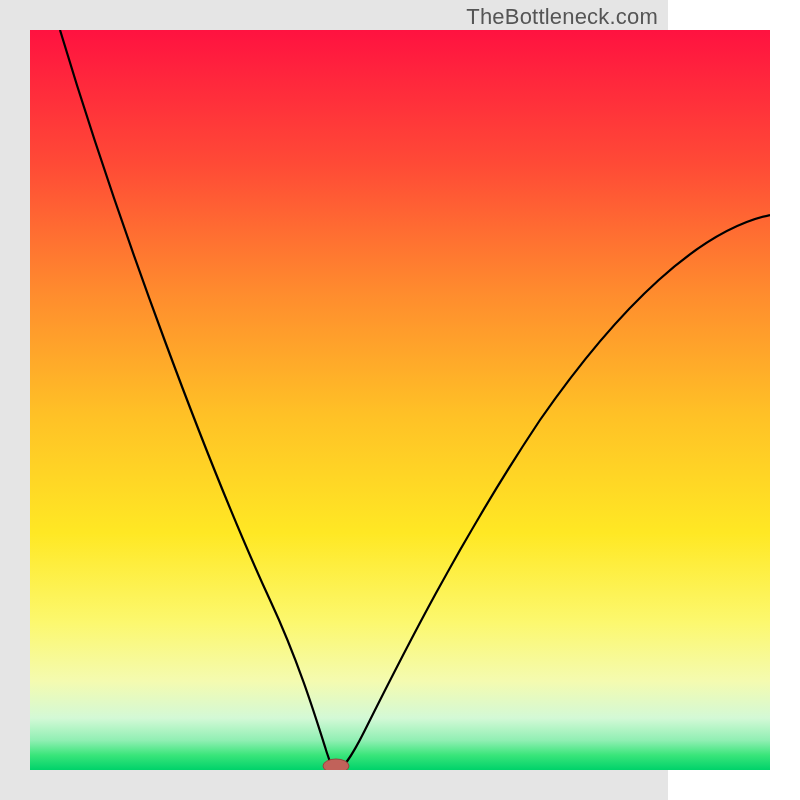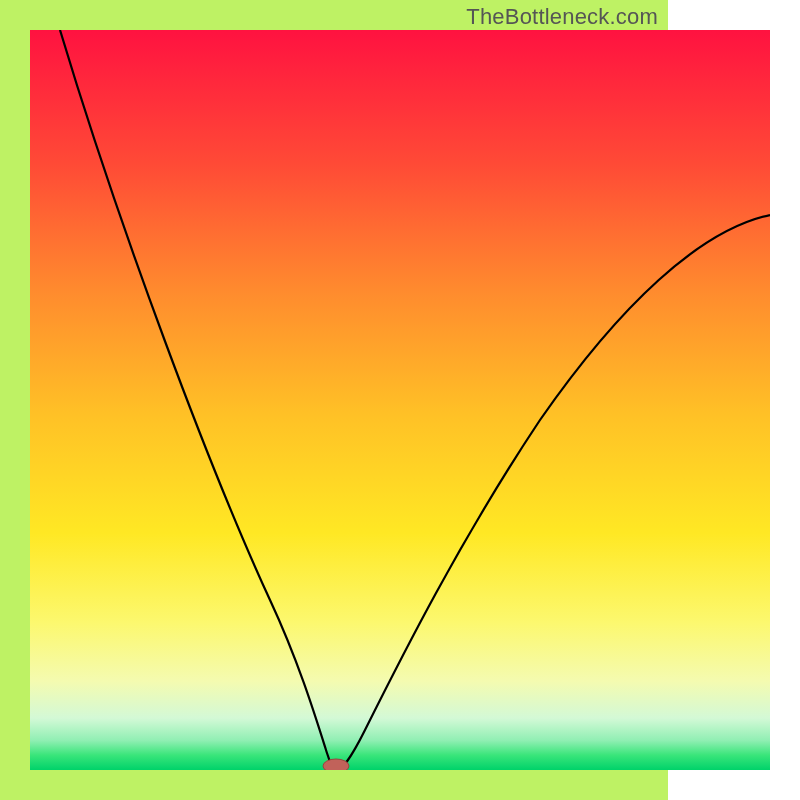--- a/index.html
+++ b/index.html
@@ -6,21 +6,21 @@
     margin: 0;
     padding: 0;
     width: 800px;
     height: 800px;
     overflow: hidden;
     font-family: Arial, sans-serif;
   }
   .outer {
     width: 668px;
     height: 800px;
-    background: #bef264;
+    background: #e5e5e5;
     position: relative;
     box-sizing: border-box;
   }
   .watermark {
     position: absolute;
     top: 4px;
     right: 10px;
     color: #555;
     font-size: 22px;
     font-weight: 500;

